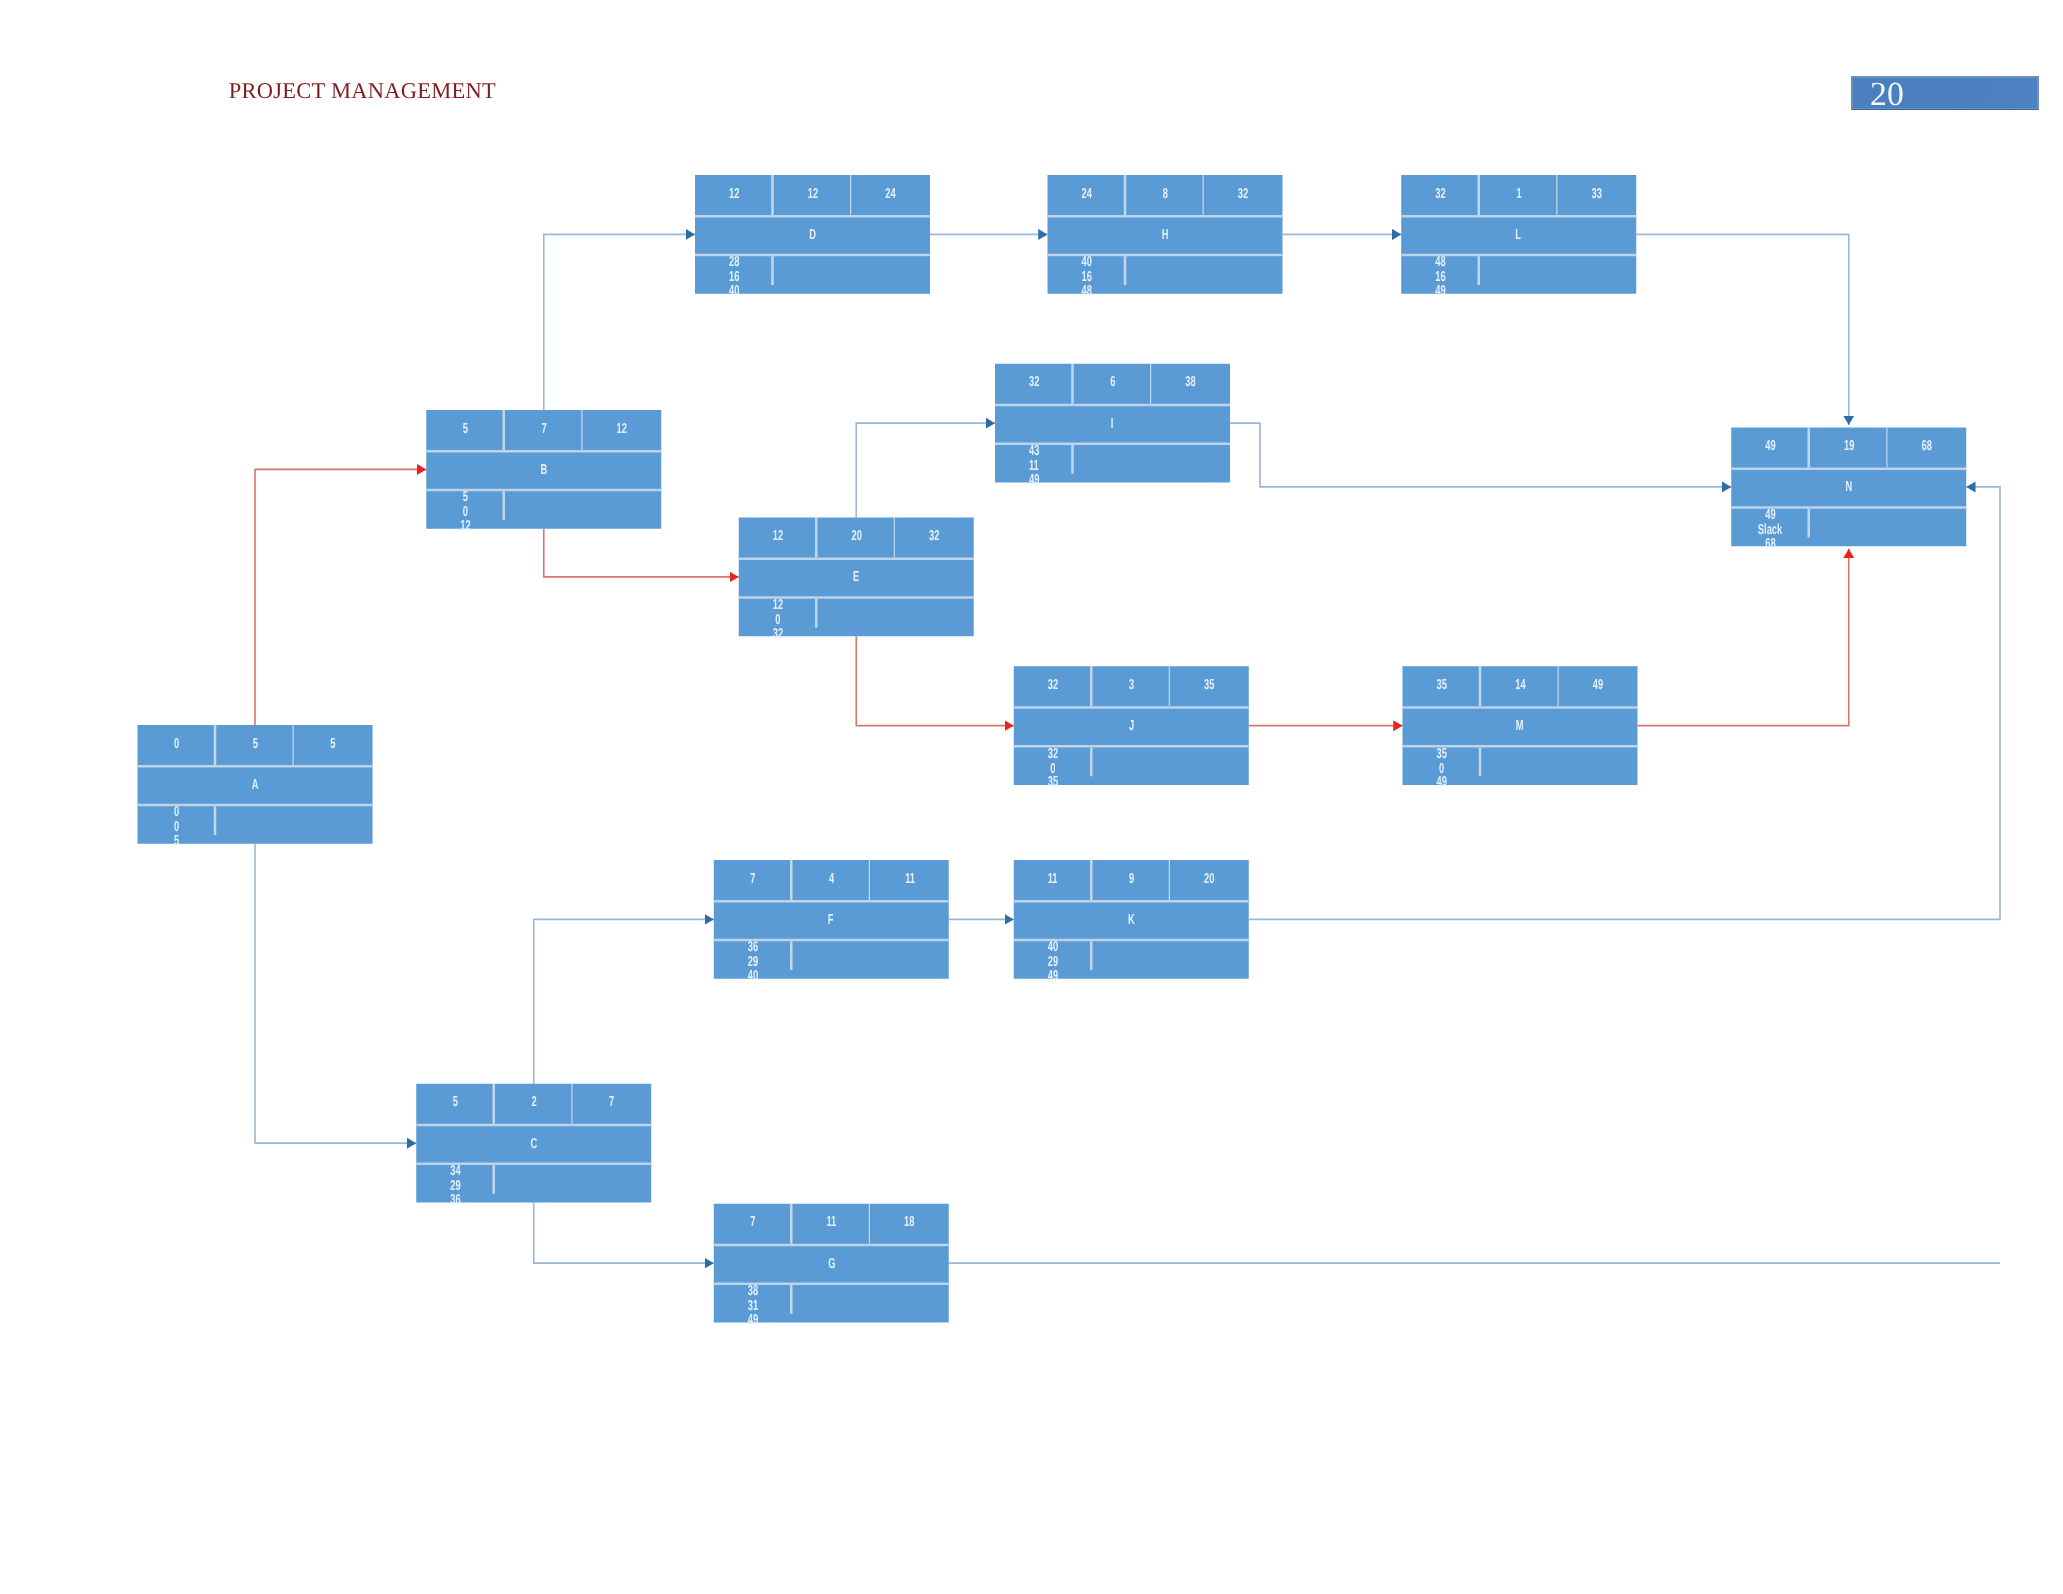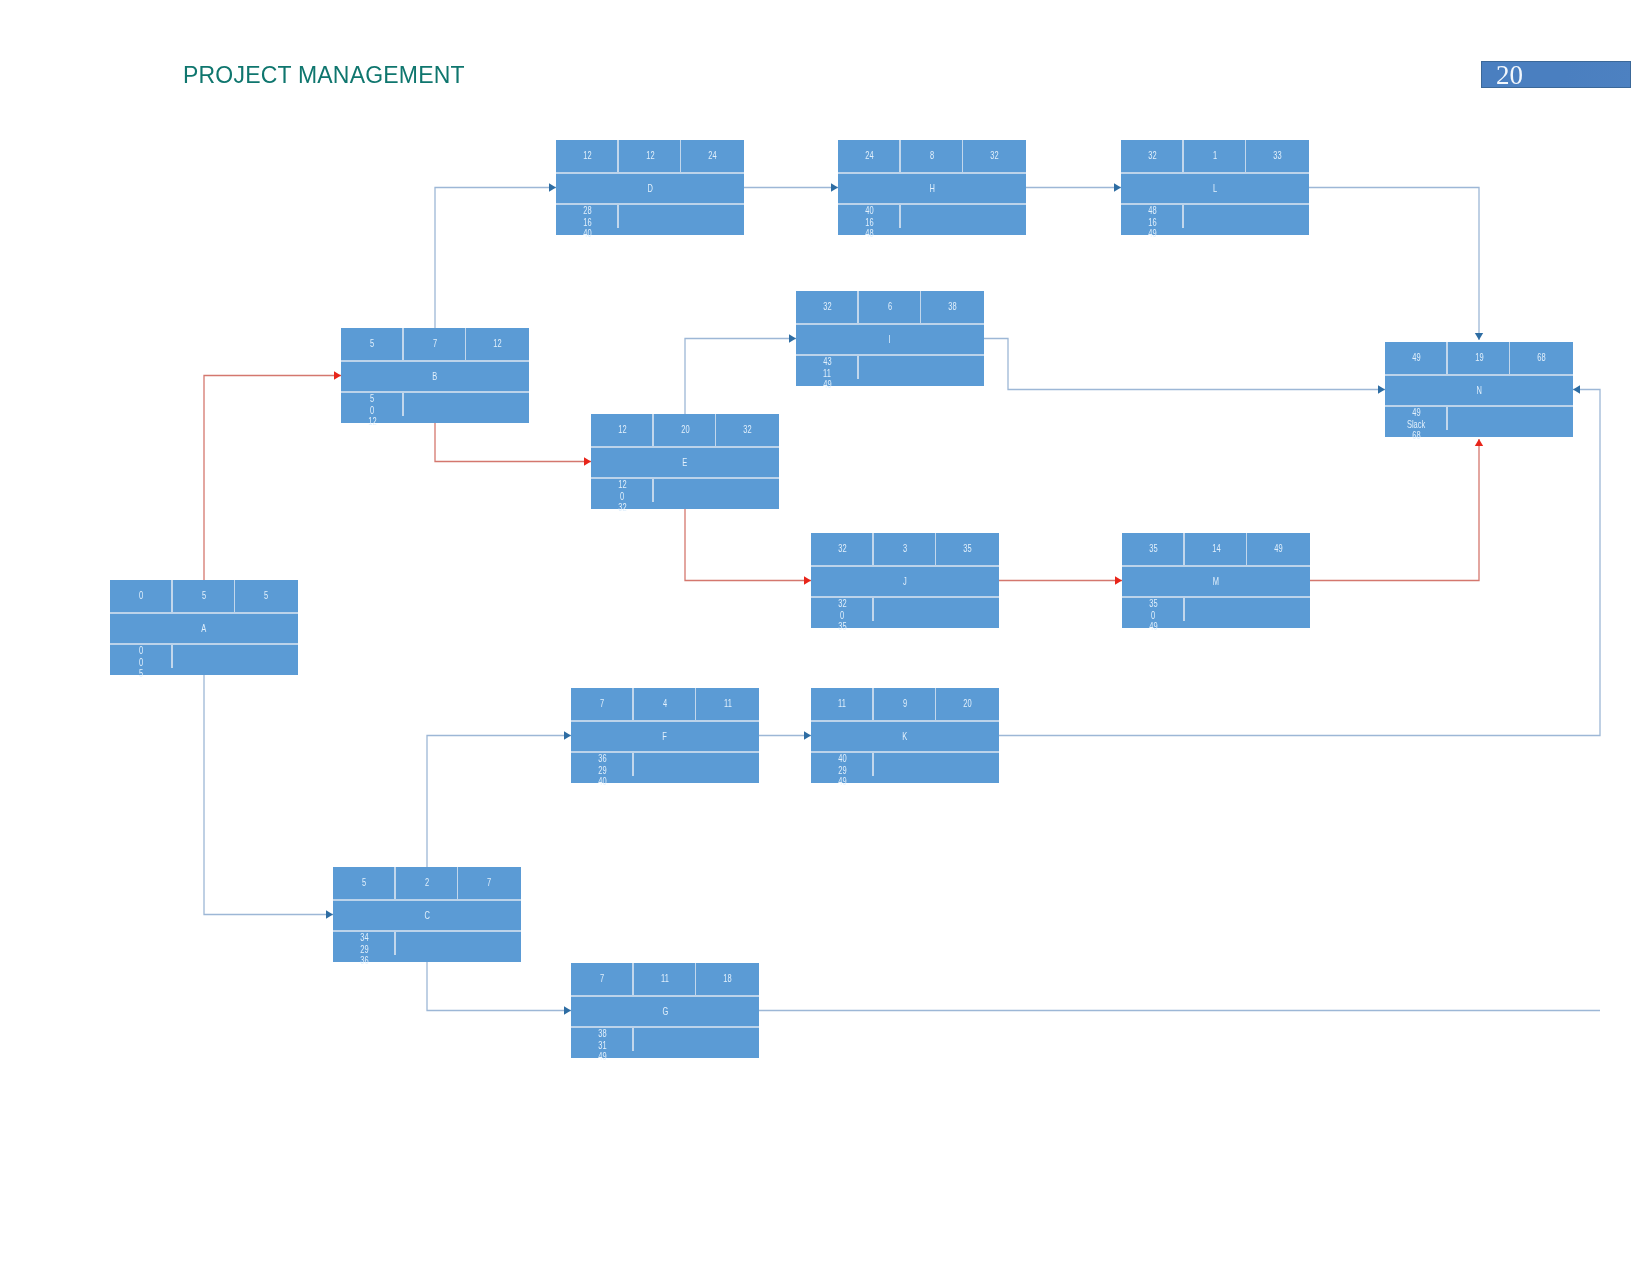--- a/index.html
+++ b/index.html
@@ -1,27 +1,27 @@
 <!DOCTYPE html>
 <html><head>
 <meta charset="utf-8">
 <title>Project Management</title>
 <style>
   html,body{margin:0;padding:0;}
   body{width:1650px;height:1275px;background:#ffffff;font-family:"Liberation Sans",sans-serif;overflow:hidden;}
   #page{position:relative;width:1650px;height:1275px;background:#fff;}
-  #title{position:absolute;left:183px;top:62px;font-family:Liberation Sans, sans-serif;font-size:23px;color:#0f766e;letter-spacing:0.2px;white-space:nowrap;}
+  #title{position:absolute;left:183px;top:62px;font-family:Liberation Serif, serif;font-size:18px;color:#7f1d1d;letter-spacing:0.2px;white-space:nowrap;}
   #pagebadge{position:absolute;left:1481px;top:61px;width:150px;height:27px;
     background:linear-gradient(105deg,#4a7fc0 0%,#4a7fc0 55%,#4d81c1 100%);
     border:1px solid #3b6899;box-sizing:border-box;}
   #pagebadge span{position:absolute;left:14px;top:-2px;font-family:"Liberation Serif",serif;font-size:27px;line-height:31px;color:#f2f7fc;}
 
   svg#edges{position:absolute;left:0;top:0;width:1650px;height:1275px;pointer-events:none;}
 
-  .node{position:absolute;width:188px;height:95px;background:#5b9bd5;}
+  .node{position:absolute;width:188px;height:95px;background:#5b9bd5;font-weight:bold;}
   .nrow{position:absolute;left:0;width:188px;display:flex;}
   .nrow.r1{top:0;height:32px;}
   .nrow.r2{top:34px;height:30px;}
   .nrow.r3{top:65px;height:30px;flex-direction:column;}
   .hdiv{position:absolute;left:0;width:188px;height:2px;background:#bcd3ea;}
   .hdiv.d1{top:31.5px;}
   .hdiv.d2{top:63.2px;}
   .ncell{color:#e2f0fc;display:flex;align-items:center;justify-content:center;
     font-family:"Liberation Sans",sans-serif;font-size:8px;height:100%;box-sizing:border-box;position:relative;}
   .ncell > .t{display:inline-block;transform:scaleX(0.65);transform-origin:center center;font-size:11.5px;line-height:1;white-space:nowrap;}

